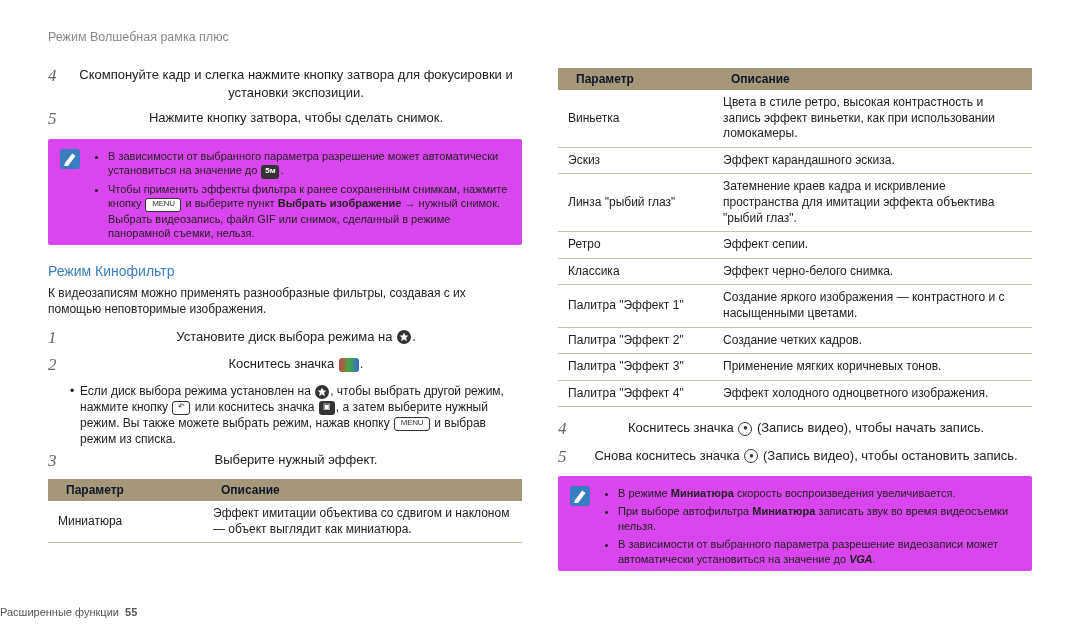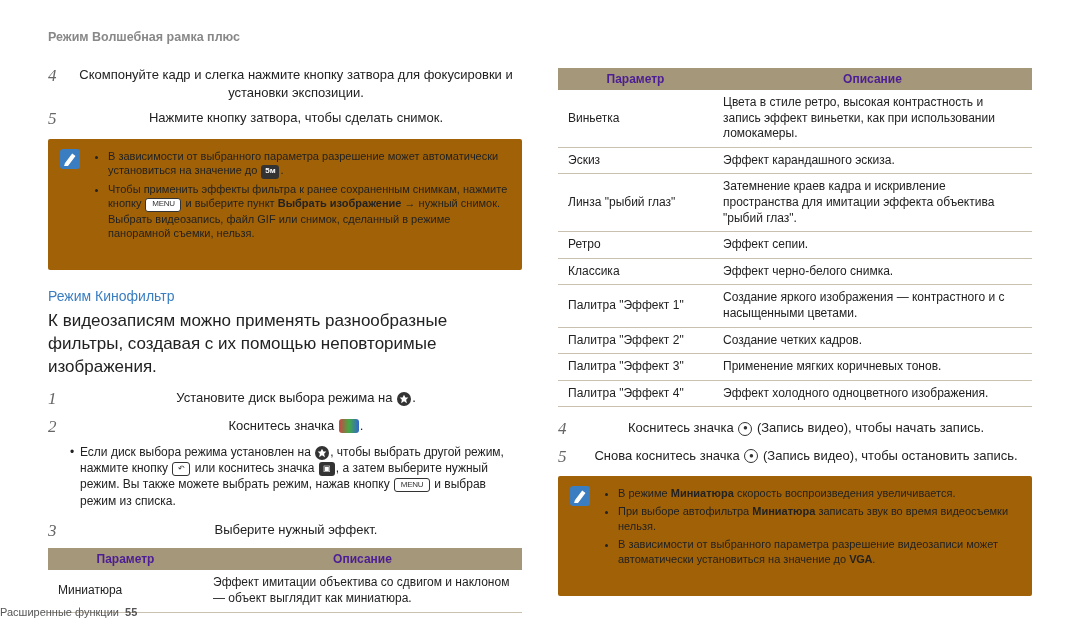--- a/index.html
+++ b/index.html
@@ -10,21 +10,21 @@
       font-size: 12.5px;
       color: #222;
       background: #fff;
       padding: 30px 48px 16px 48px;
       position: relative;
     }
     .page-header {
       color: #888;
       font-size: 12.5px;
       margin-bottom: 22px;
-      font-weight: 700;
+      font-weight: 400;
     }
     .columns {
       display: flex;
       gap: 36px;
     }
     .col { flex: 1; min-width: 0; }
     .step {
       display: flex;
       gap: 8px;
       margin-bottom: 8px;
@@ -33,22 +33,22 @@
     .step-num {
       font-family: Georgia, "Times New Roman", serif;
       font-style: italic;
       font-size: 17px;
       color: #666;
       min-width: 14px;
       line-height: 1.15;
     }
     .step-text { flex: 1; font-size: 13px; text-align: center; }
     .notebox {
-      background: #a16207;
-      padding: 10px 12px 26px 46px;
+      background: #d946ef;
+      padding: 10px 12px 1px 46px;
       border-radius: 2px;
       position: relative;
       margin: 10px 0 18px 0;
       font-size: 11px;
       line-height: 1.35;
     }
     .notebox .note-icon {
       position: absolute;
       left: 12px;
       top: 10px;
@@ -63,49 +63,49 @@
     .notebox .note-icon svg { width: 14px; height: 14px; }
     .notebox ul { list-style: disc; padding-left: 14px; }
     .notebox li { margin-bottom: 3px; }
     .section-heading {
       color: #3a7dc0;
       font-size: 14px;
       font-weight: 400;
       margin-bottom: 6px;
     }
     .section-intro {
-      font-size: 17px;
+      font-size: 12px;
       line-height: 1.35;
       margin-bottom: 10px;
     }
     .sub-bullet {
       font-size: 12px;
       line-height: 1.35;
       margin-left: 22px;
-      margin-bottom: 12px;
+      margin-bottom: 4px;
       position: relative;
       padding-left: 10px;
     }
     .sub-bullet::before {
       content: "•";
       position: absolute;
       left: 0;
     }
     table.param {
       width: 100%;
       border-collapse: collapse;
       margin-top: 2px;
       font-size: 12px;
     }
     table.param thead th {
       background: #a59779;
-      color: #4c1d95;
-      text-align: center;
+      color: #0f172a;
+      text-align: left;
       font-weight: 700;
-      padding: 4px 12px;
+      padding: 4px 18px;
       font-size: 12px;
     }
     table.param thead th:first-child { width: 155px; }
     table.param td {
       padding: 5px 10px;
       border-bottom: 1px solid #c9c0ad;
       vertical-align: middle;
       line-height: 1.3;
     }
     table.param td:first-child { font-weight: 400; }
@@ -152,20 +152,21 @@
       left: 0;
       right: 0;
       text-align: left;
       font-size: 11px;
       color: #555;
     }
     .footer strong { font-weight: 700; }
     .arrow { font-family: sans-serif; }
     .vga {
       font-weight: 700;
+      font-style: italic;
       letter-spacing: -0.3px;
     }
   </style>
 </head>
 <body>
 
 <div class="page-header">Режим Волшебная рамка плюс</div>
 
 <div class="columns">
 

